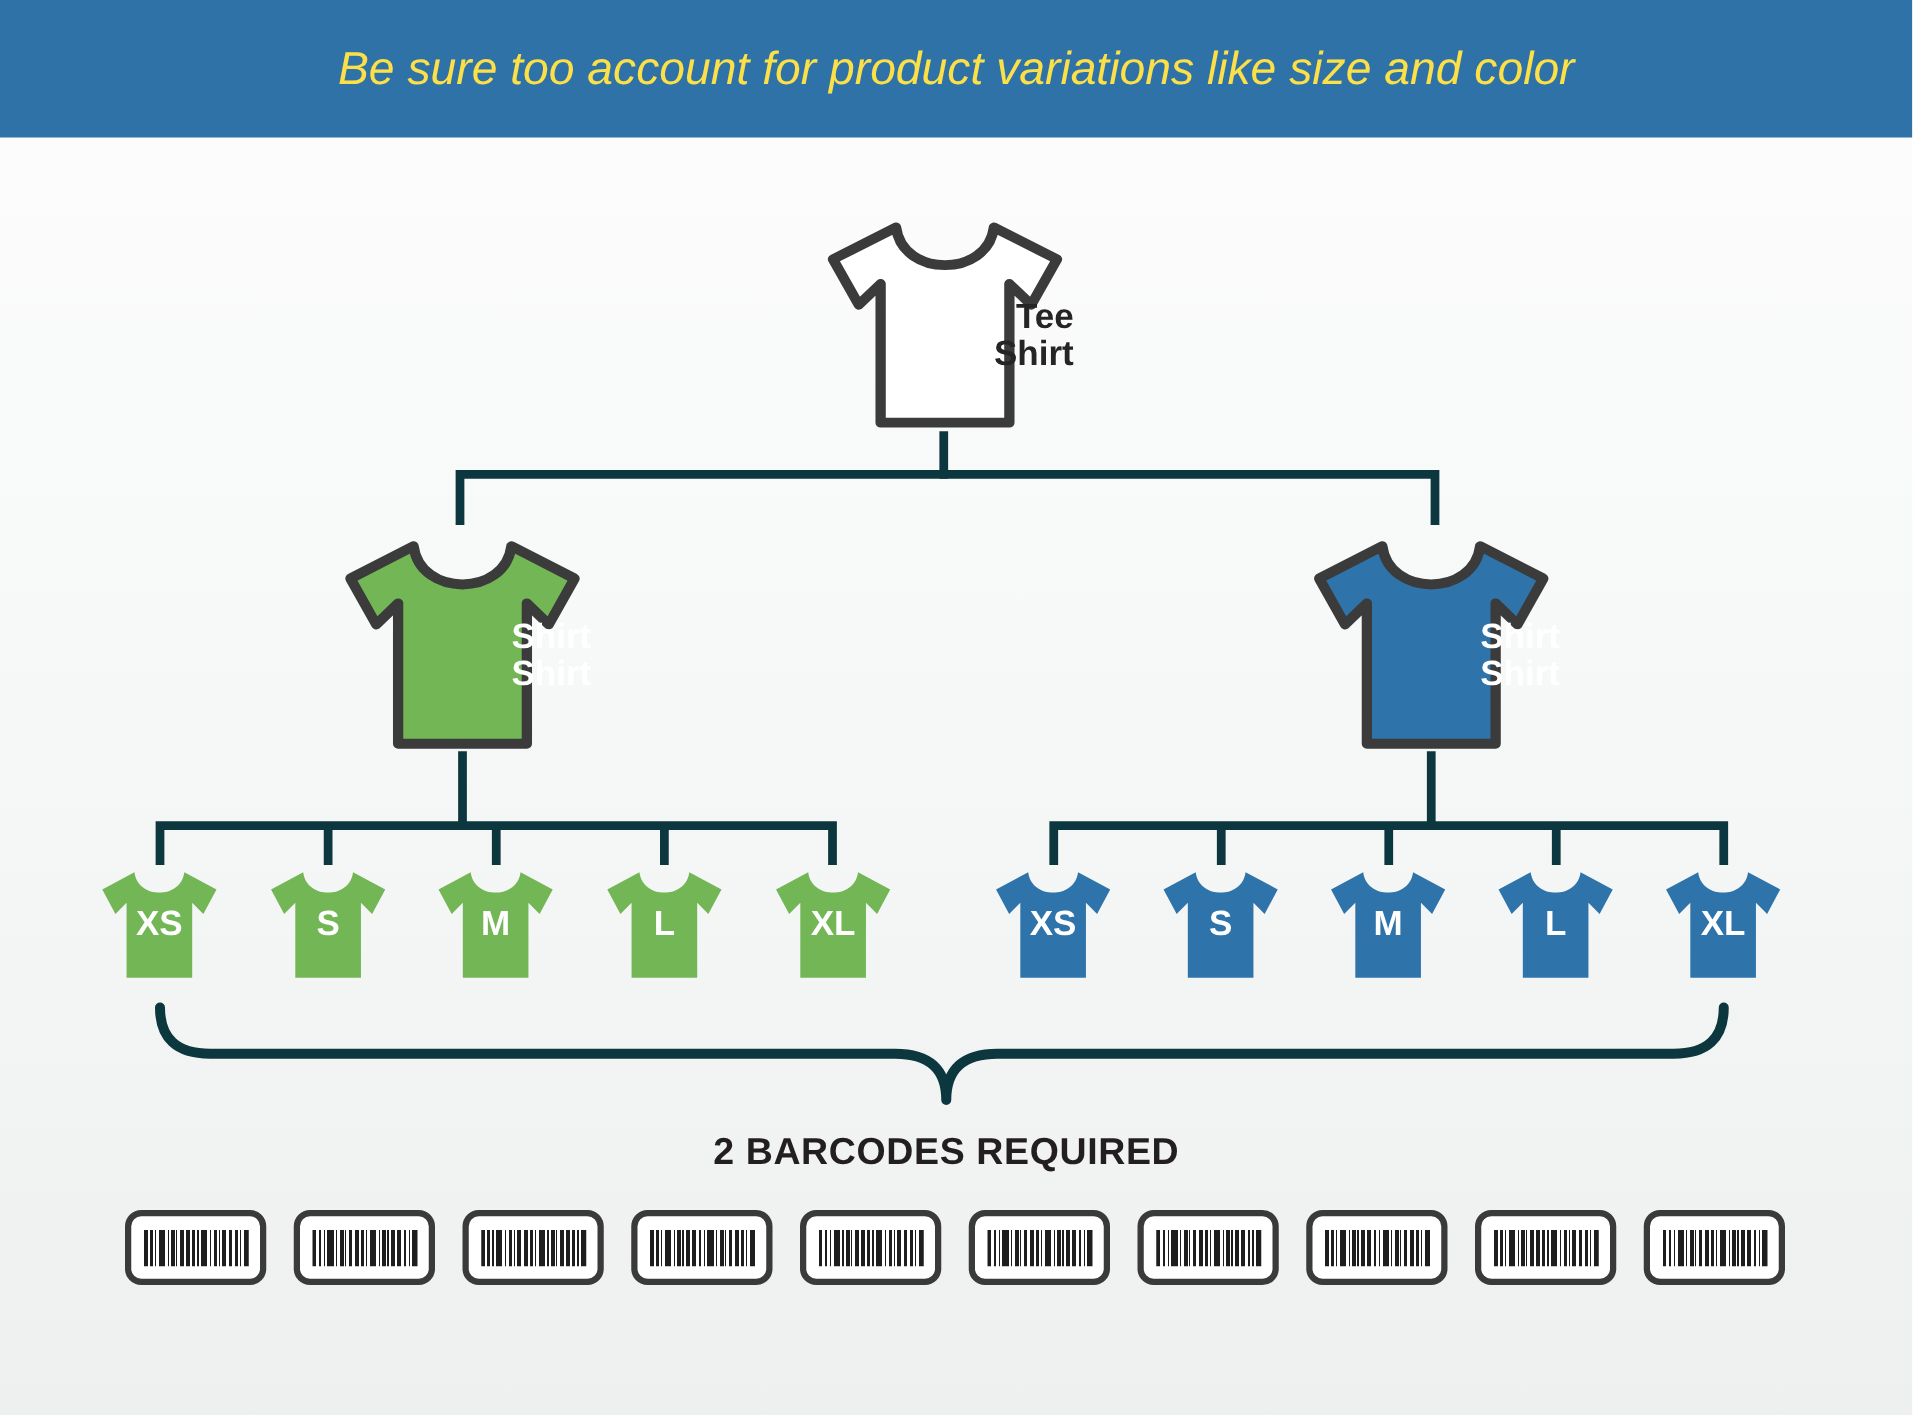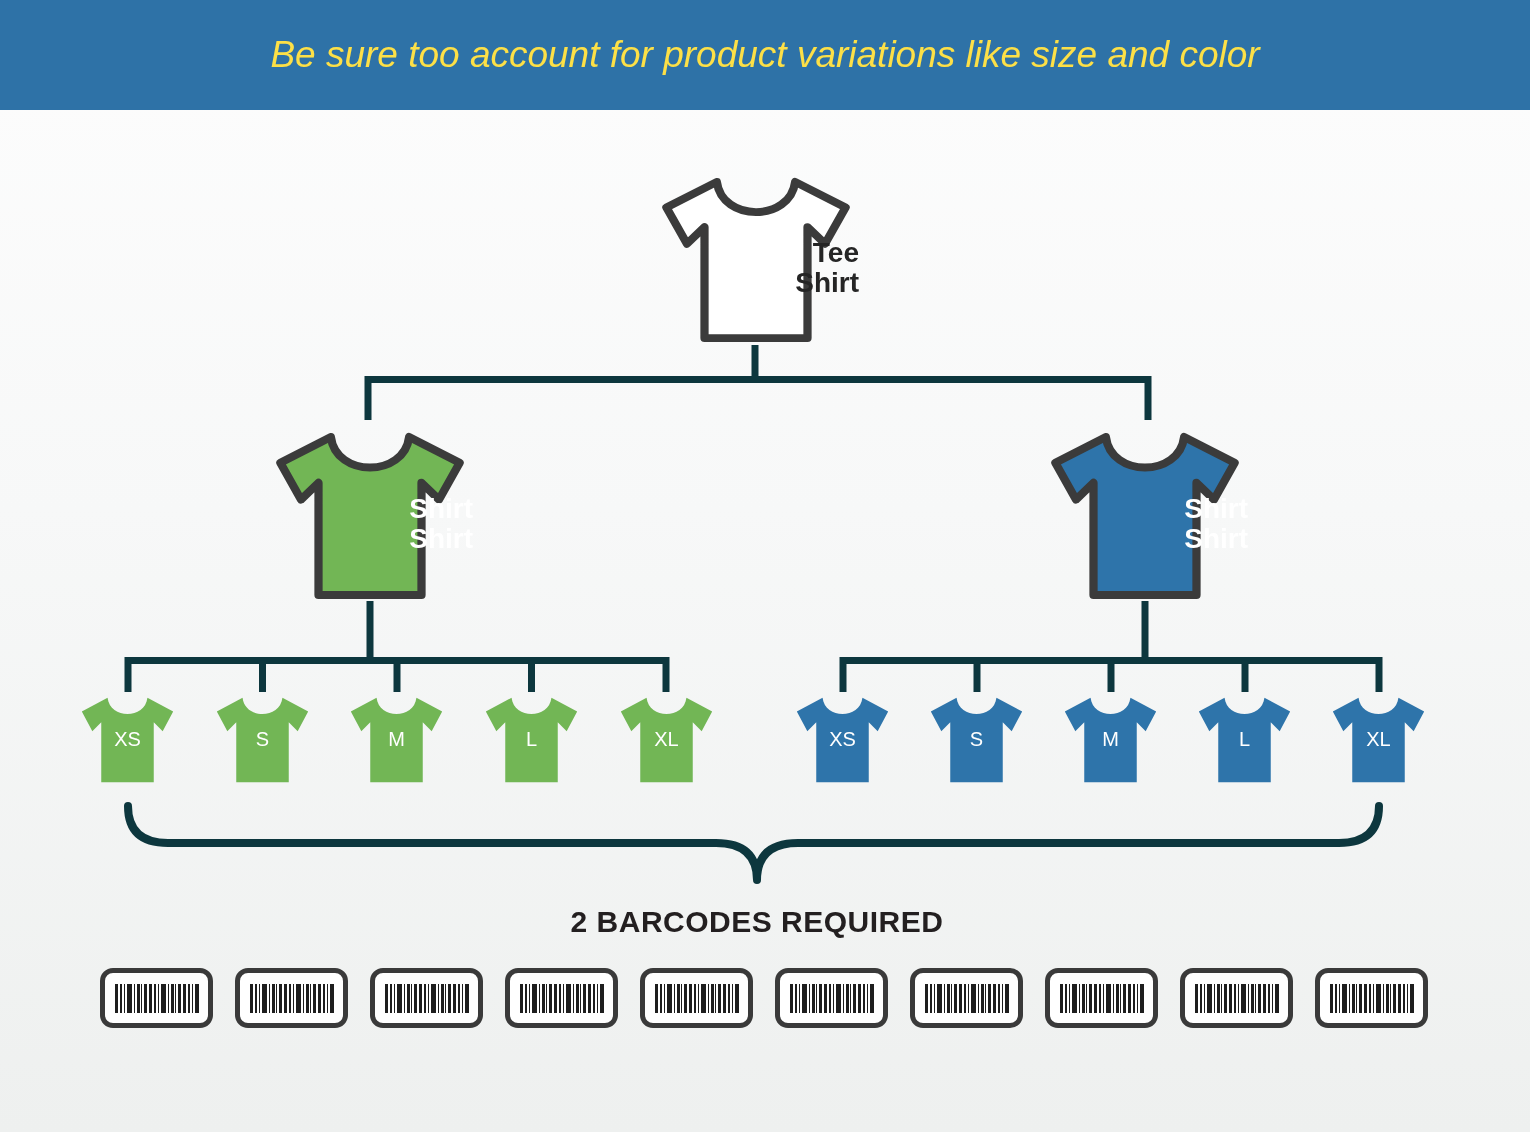--- a/index.html
+++ b/index.html
@@ -27,21 +27,21 @@
   .shirt svg{position:absolute;left:0;top:0;width:100%;height:100%;display:block;overflow:visible;}
   .shirt-label{
     position:absolute;left:0;top:37%;width:100%;
     text-align:right;font-weight:700;font-size:28px;line-height:30px;
     color:#ffffff;
   }
   .shirt-label.dark{color:#252525;}
   .size-label{
     position:absolute;left:0;top:50%;width:100%;
     transform:translateY(-54%);
-    text-align:center;font-weight:400;font-size:20px;color:#ffffff;
+    text-align:center;font-weight:700;font-size:28px;color:#ffffff;
   }
   .summary-label{
     position:absolute;left:0;top:905px;width:1514px;
     text-align:center;font-weight:700;font-size:30px;letter-spacing:0.5px;
     color:#231f20;
   }
   .barcode{
     position:absolute;top:968px;width:113px;height:60px;
     box-sizing:border-box;
     background:#ffffff;border:5px solid #3a3a3a;border-radius:13px;

